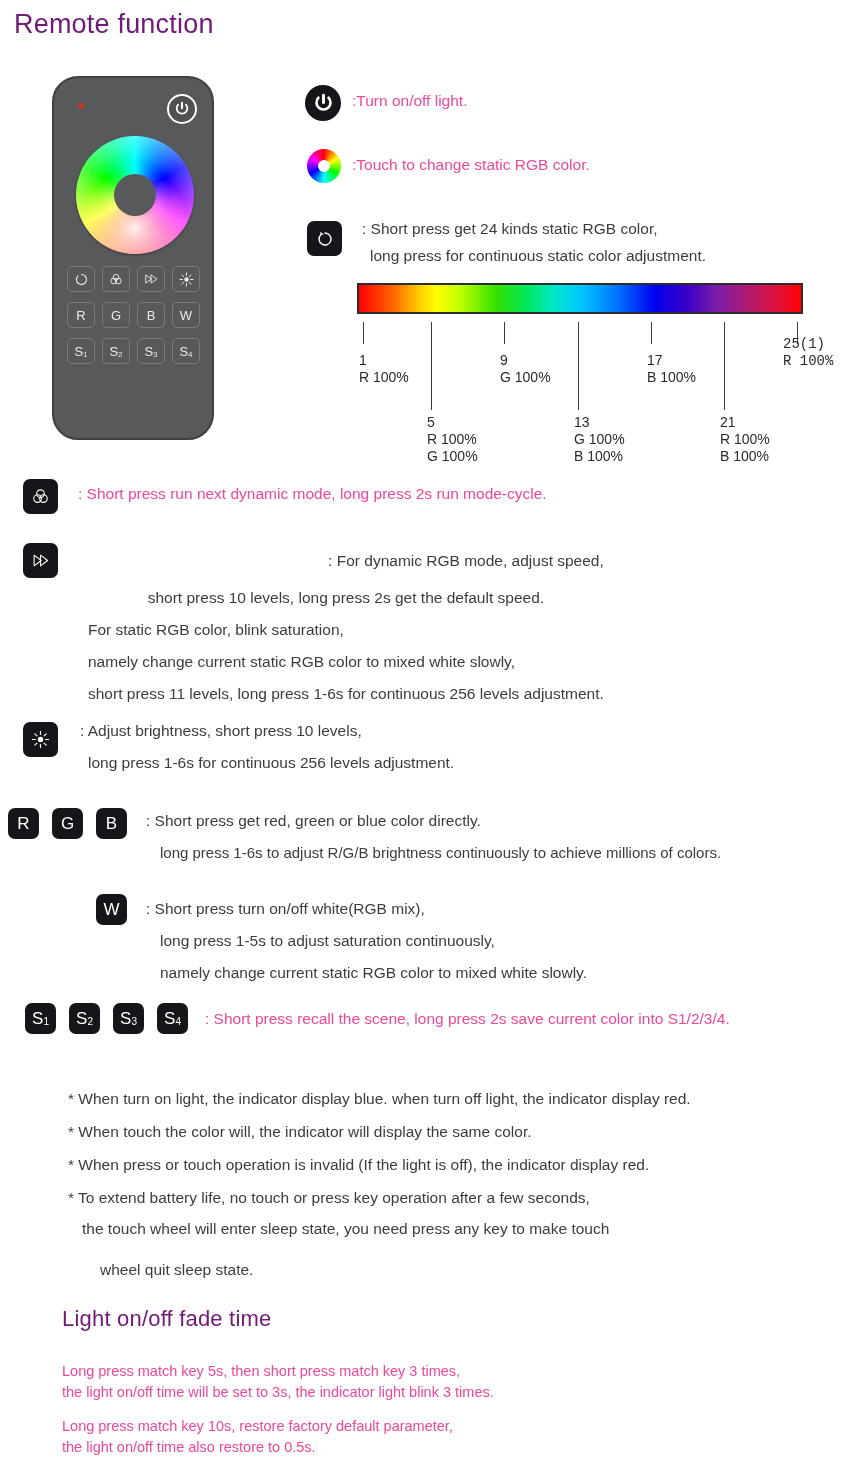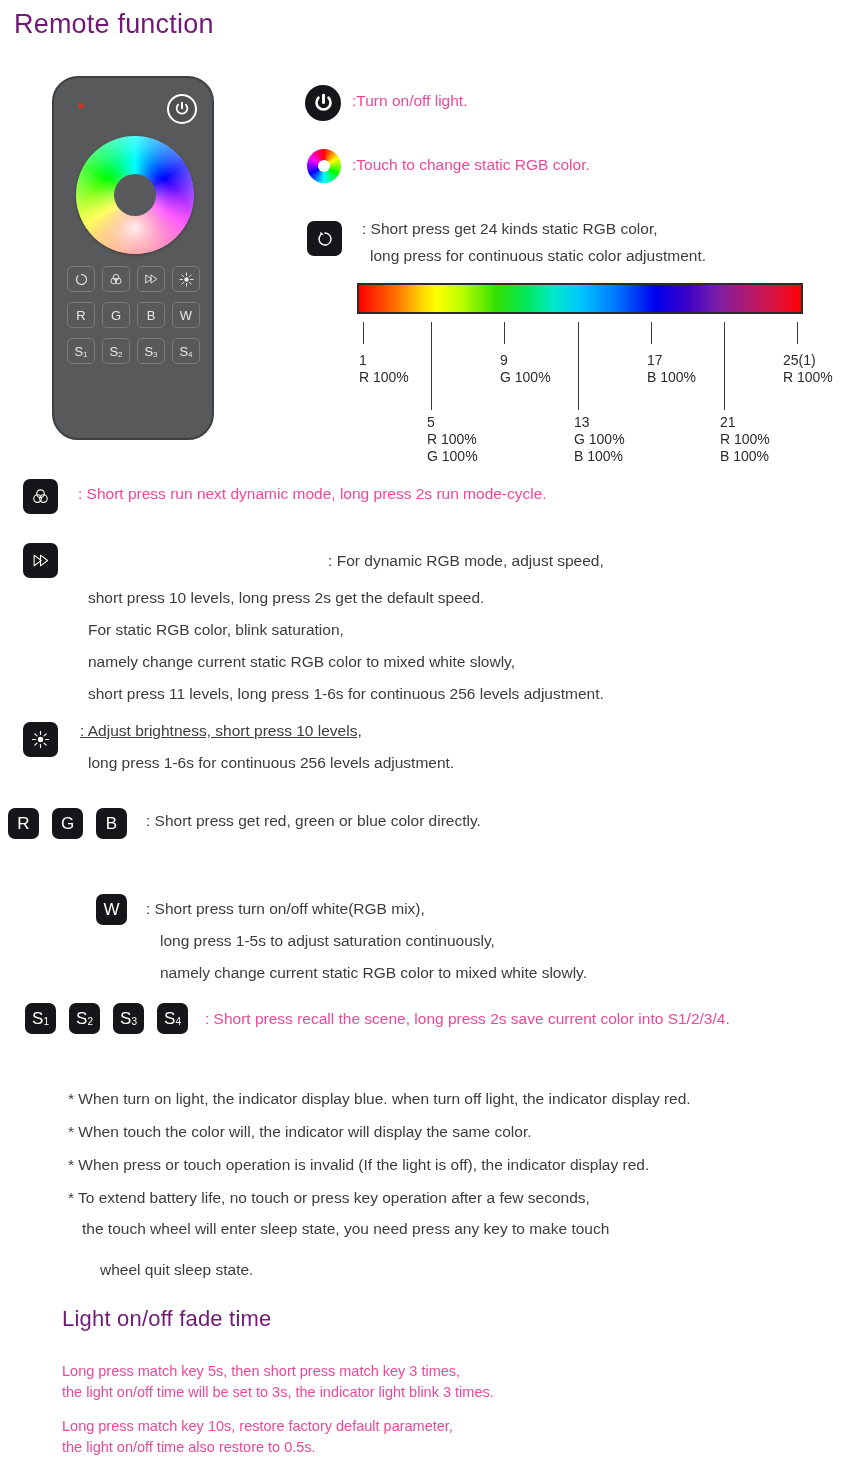--- a/index.html
+++ b/index.html
@@ -330,21 +330,21 @@
     <div>G 100%</div>
   </div>
 
   <div class="tick" style="left:651px; top:322px; height:22px;"></div>
   <div class="tick-label" style="left:647px; top:352px;">
     <div>17</div>
     <div>B 100%</div>
   </div>
 
   <div class="tick" style="left:797px; top:322px; height:22px;"></div>
-  <div class="tick-label" style="left:783px; top:352px;">
+  <div class="tick-label" style="left:783px; top:336px;font-family:Liberation Mono, monospace;">
     <div>25(1)</div>
     <div>R 100%</div>
   </div>
 
   <div class="tick" style="left:431px; top:322px; height:88px;"></div>
   <div class="tick-label" style="left:427px; top:414px;">
     <div>5</div>
     <div>R 100%</div>
     <div>G 100%</div>
   </div>
@@ -373,21 +373,21 @@
   <div class="txt" style="left:78px; top:486px;">: Short press run next dynamic mode, long press 2s run mode-cycle.</div>
 
   <div class="chip" style="left:23px; top:543px; width:35px; height:35px;">
     <svg width="19" height="17" viewBox="0 0 24 24">
       <path d="M3 4.5 L13 12 L3 19.5 Z" stroke="#fff" stroke-width="1.5" fill="none" stroke-linejoin="round"></path>
       <path d="M12 4.5 L22 12 L12 19.5 Z" stroke="#fff" stroke-width="1.5" fill="none" stroke-linejoin="round"></path>
     </svg>
   </div>
   <div class="txt-lines" style="left:80px; top:552px;">
     <div style="margin-bottom:19px;text-align:right;">: For dynamic RGB mode, adjust speed,</div>
-    <div style="padding-left:8px; margin-bottom:14px;">short press 10 levels, long press 2s get the default speed.</div>
+    <div style="padding-left:8px; margin-bottom:14px;text-align:center;">short press 10 levels, long press 2s get the default speed.</div>
     <div style="padding-left:8px; margin-bottom:14px;">For static RGB color, blink saturation,</div>
     <div style="padding-left:8px; margin-bottom:14px;">namely change current static RGB color to mixed white slowly,</div>
     <div style="padding-left:8px;">short press 11 levels, long press 1-6s for continuous 256 levels adjustment.</div>
   </div>
 
   <div class="chip" style="left:23px; top:722px; width:35px; height:35px;">
     <svg width="19" height="19" viewBox="0 0 24 24">
       <circle cx="12" cy="12" r="3.4" fill="#fff"></circle>
       <g stroke="#fff" stroke-width="1.5" stroke-linecap="round">
         <path d="M12 1.8 V5.6"></path>
@@ -395,29 +395,30 @@
         <path d="M1.8 12 H5.6"></path>
           <path d="M18.4 12 H22.2"></path>
         <path d="M4.8 4.8 L7.5 7.5"></path>
           <path d="M16.5 16.5 L19.2 19.2"></path>
         <path d="M19.2 4.8 L16.5 7.5"></path>
           <path d="M7.5 16.5 L4.8 19.2"></path>
       </g>
     </svg>
   </div>
   <div class="txt-lines" style="left:80px; top:722px;">
-    <div style="margin-bottom:14px;text-decoration:underline;">: Adjust brightness, short press 10 levels,</div>
+    <div style="margin-bottom:14px;">: Adjust brightness, short press 10 levels,</div>
     <div style="padding-left:8px;">long press 1-6s for continuous 256 levels adjustment.</div>
   </div>
 
   <div class="chip chip-letter" style="left:8px; top:808px; width:31px; height:31px;">R</div>
   <div class="chip chip-letter" style="left:52px; top:808px; width:31px; height:31px;">G</div>
   <div class="chip chip-letter" style="left:96px; top:808px; width:31px; height:31px;">B</div>
   <div class="txt-lines" style="left:146px; top:812px;">
     <div style="margin-bottom:14px;">: Short press get red, green or blue color directly.</div>
+    <div style="padding-left:14px; font-size:15px;">long press 1-6s to adjust R/G/B brightness continuously to achieve millions of colors.</div>
   </div>
 
   <div class="chip chip-letter" style="left:96px; top:894px; width:31px; height:31px;">W</div>
   <div class="txt-lines" style="left:146px; top:900px;">
     <div style="margin-bottom:14px;">: Short press turn on/off white(RGB mix),</div>
     <div style="padding-left:14px; margin-bottom:14px;">long press 1-5s to adjust saturation continuously,</div>
     <div style="padding-left:14px;">namely change current static RGB color to mixed white slowly.</div>
   </div>
 
   <div class="chip chip-letter" style="left:25px; top:1003px; width:31px; height:31px;">

